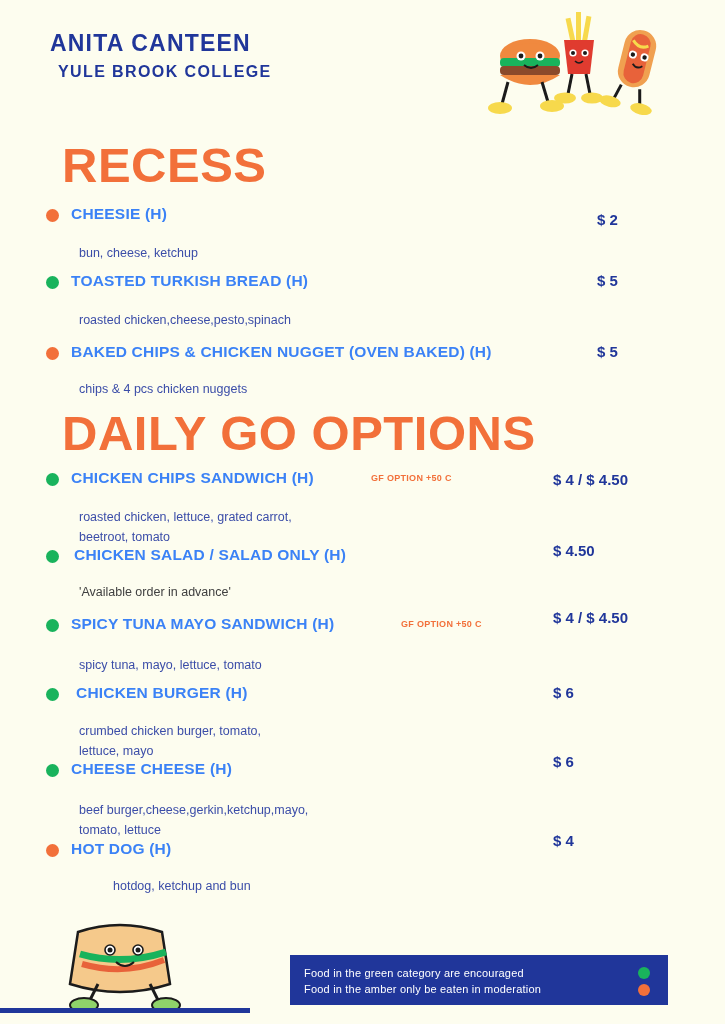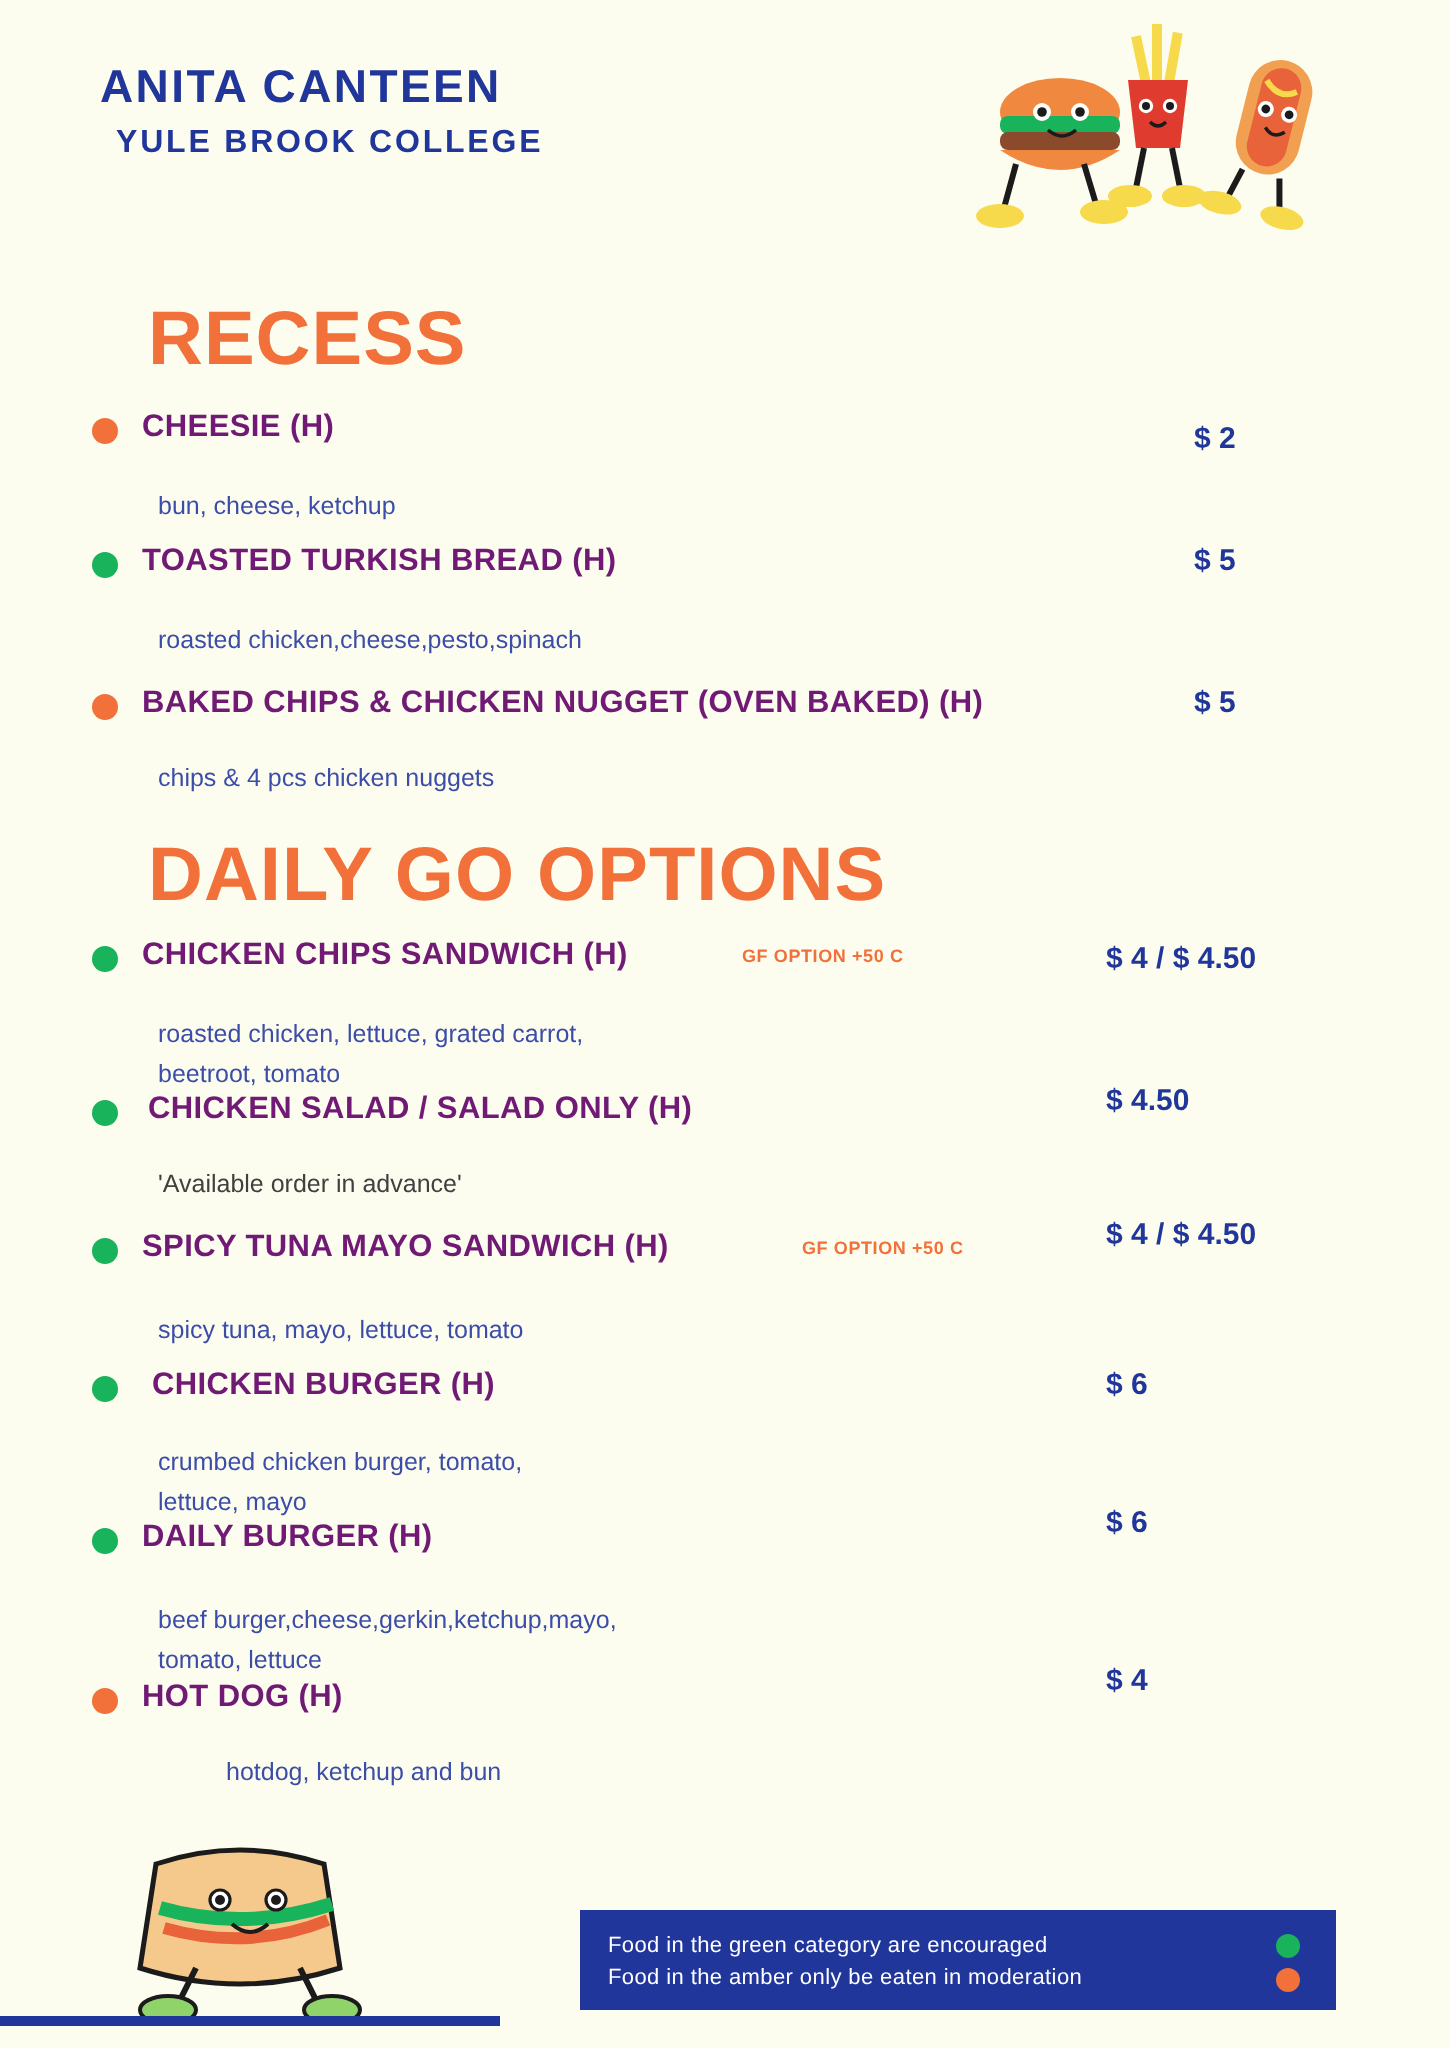--- a/index.html
+++ b/index.html
@@ -40,25 +40,25 @@
     font-size: 16px;
     font-weight: bold;
     letter-spacing: 1.4px;
     color: #20369a;
     margin: 6px 0 16px 8px;
   }
 
   
   .section-title {
     position: absolute;
-    font-size: 38px;
+    font-size: 49px;
     font-weight: bold;
     color: #f2703a;
     letter-spacing: 0.5px;
-    margin: 12px;
+    margin: 0;
   }
   #recess-title { left: 62px; top: 137px; }
   #daily-title  { left: 62px; top: 405px; }
 
   
   .item {
     position: absolute;
     left: 46px;
     width: 640px;
   }
@@ -72,21 +72,21 @@
   }
   .dot.green { background: #19b35c; }
   .dot.amber { background: #f2703a; }
 
   .item-name {
     position: absolute;
     left: 25px;
     top: 0;
     font-size: 15.5px;
     font-weight: bold;
-    color: #701a75;
+    color: #3b82f6;
     letter-spacing: 0.2px;
     white-space: nowrap;
   }
   .item-note {
     position: absolute;
     top: 4px;
     font-size: 9px;
     font-weight: bold;
     color: #f2703a;
     letter-spacing: 0.3px;
@@ -282,21 +282,21 @@
   <div class="item" style="top:684px;">
     <span class="dot green"></span>
     <span class="item-name" style="left:30px;">CHICKEN BURGER (H)</span>
     <span class="item-desc" style="top:25px;">crumbed chicken burger, tomato,
 lettuce, mayo</span>
     <span class="item-price" style="left:507px; top:0px;">$ 6</span>
   </div>
 
   <div class="item" style="top:760px;">
     <span class="dot green"></span>
-    <span class="item-name">DAILY BURGER (H)</span>
+    <span class="item-name">CHEESE CHEESE (H)</span>
     <span class="item-desc" style="top:28px;">beef burger,cheese,gerkin,ketchup,mayo,
 tomato, lettuce</span>
     <span class="item-price" style="left:507px; top:-7px;">$ 6</span>
   </div>
 
   <div class="item" style="top:840px;">
     <span class="dot amber"></span>
     <span class="item-name">HOT DOG (H)</span>
     <span class="item-desc" style="top:24px;padding-left:34px;">hotdog, ketchup and bun</span>
     <span class="item-price" style="left:507px; top:-8px;">$ 4</span>

